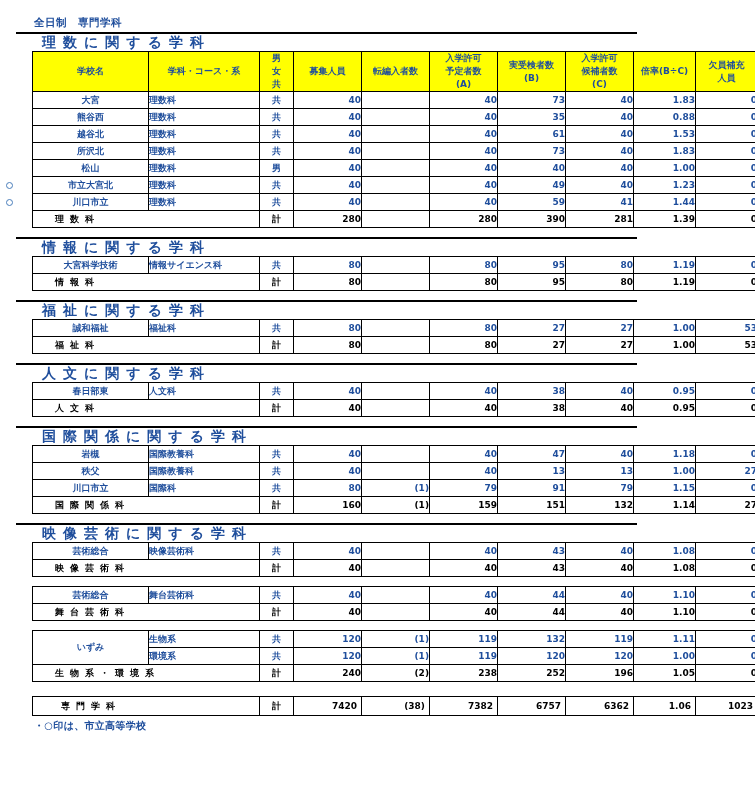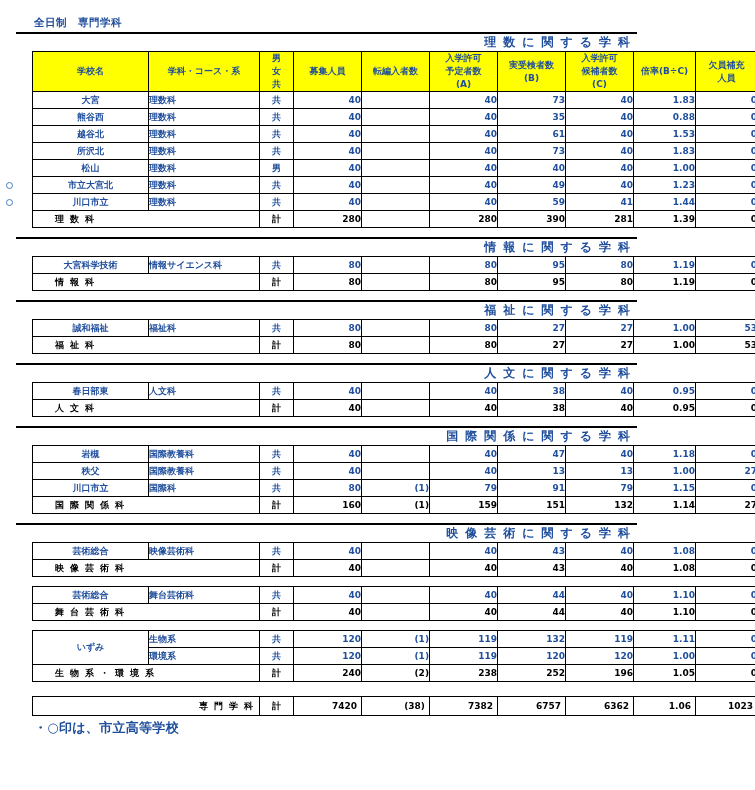--- a/index.html
+++ b/index.html
@@ -34,26 +34,25 @@
   }
 
   
   .section {
     margin-bottom: 9px;
     position: relative;
   }
   .section-title {
     color: #1f4e9c;
     font-weight: bold;
-    font-size: 12px;
+    font-size: 14px;
     letter-spacing: 7px;
     padding: 2px 0 2px 26px;
     border-top: 2.5px solid #000;
     line-height: 13px;
-    text-align: right;
   }
 
   
   table.grid {
     border-collapse: collapse;
     table-layout: fixed;
     width: 707px;
     margin-left: 16px;
     border: 1.4px solid #000;
   }
@@ -123,42 +122,42 @@
     border: 0.8px solid #000;
     height: 18px;
     font-weight: bold;
     font-size: 9px;
     color: #000;
     padding: 0;
     white-space: nowrap;
     overflow: hidden;
   }
   table.grand td.label {
-    text-align: right;
-    padding-left: 6px;
+    text-align: left;
+    padding-left: 28px;
     letter-spacing: 6px;
   }
   table.grand td.gender { text-align: center; }
   table.grand td.num { text-align: right; padding-right: 4px; }
 
   
   .marker-layer { position: absolute; left: 0; top: 0; width: 755px; height: 790px; pointer-events: none; }
   .circle-mark {
     position: absolute;
     width: 7px; height: 7px;
     border: 1px solid #4a7ebb;
     border-radius: 50%;
     box-sizing: border-box;
   }
 
   
   .footnote {
     color: #1f4e9c;
     font-weight: bold;
-    font-size: 13px;
+    font-size: 10px;
     padding-left: 18px;
     padding-top: 3px;
     letter-spacing: 0.3px;
     white-space: pre;
   }
   .grand-wrap { margin-top: 14px; }
 </style>
 </head>
 <body>
 

